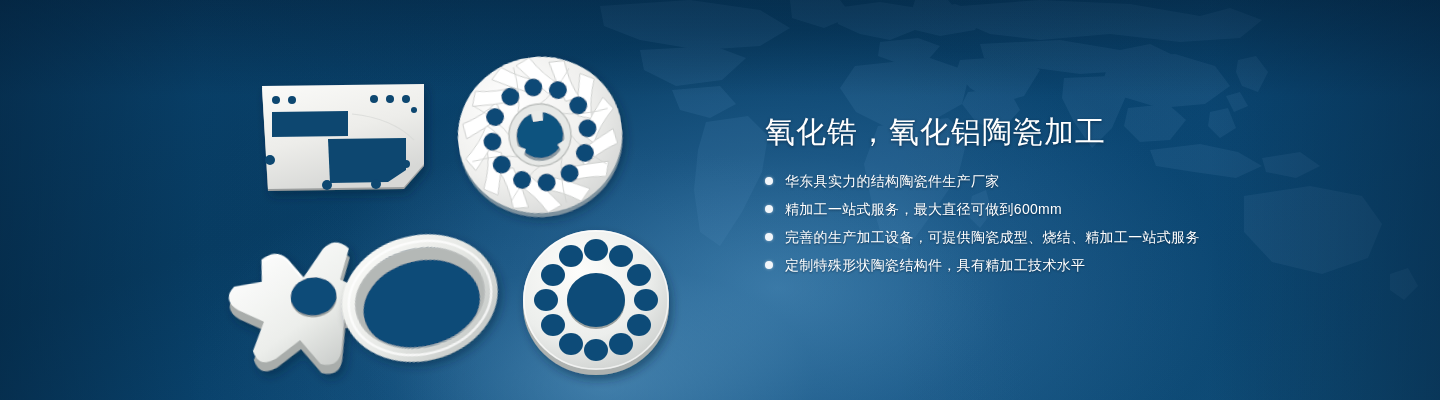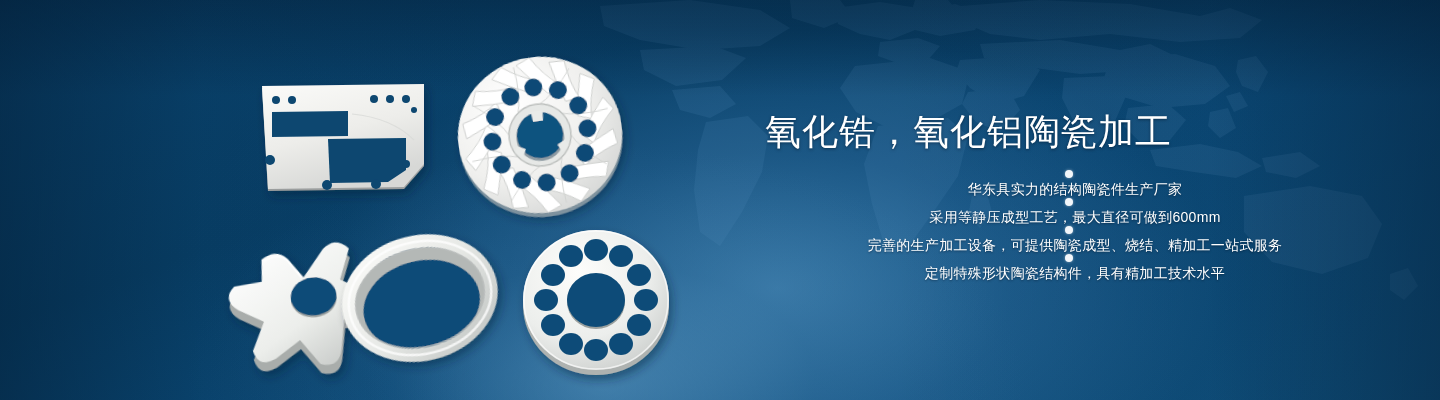--- a/index.html
+++ b/index.html
@@ -57,39 +57,38 @@
 
   
   .copy {
     position: absolute;
     left: 765px;
     top: 112px;
     width: 620px;
   }
   .headline {
     color: #ffffff;
-    font-size: 36px;
+    font-size: 30px;
     line-height: 40px;
     letter-spacing: 1px;
     font-weight: normal;
     margin: 0 0 18px 0;
     text-shadow: 0 1px 3px rgba(0,20,40,0.55);
     white-space: nowrap;
   }
   .bullets {
     list-style: none;
     margin: 0;
     padding: 0;
   }
   .bullet {
     display: flex;
     align-items: center;
     height: 22px;
     margin-bottom: 6px;
-    flex-direction: column;
   }
   .dot {
     width: 8px;
     height: 8px;
     border-radius: 50%;
     background: #f2f6fa;
     flex: 0 0 auto;
     margin-right: 12px;
     box-shadow: 0 0 3px rgba(255,255,255,0.5);
   }
@@ -332,21 +331,21 @@
 
   <div class="copy">
     <h1 class="headline">氧化锆，氧化铝陶瓷加工</h1>
     <ul class="bullets">
       <li class="bullet">
         <span class="dot"></span>
         <span class="bullet-text">华东具实力的结构陶瓷件生产厂家</span>
       </li>
       <li class="bullet">
         <span class="dot"></span>
-        <span class="bullet-text">采用等静压成型工艺，最大直径可做到600mm</span>
+        <span class="bullet-text">精加工一站式服务，最大直径可做到600mm</span>
       </li>
       <li class="bullet">
         <span class="dot"></span>
         <span class="bullet-text">完善的生产加工设备，可提供陶瓷成型、烧结、精加工一站式服务</span>
       </li>
       <li class="bullet">
         <span class="dot"></span>
         <span class="bullet-text">定制特殊形状陶瓷结构件，具有精加工技术水平</span>
       </li>
     </ul>

